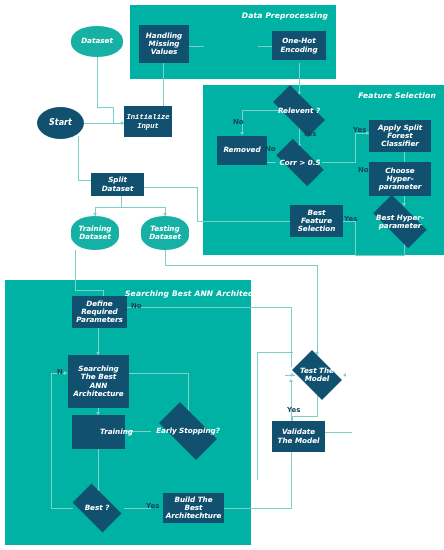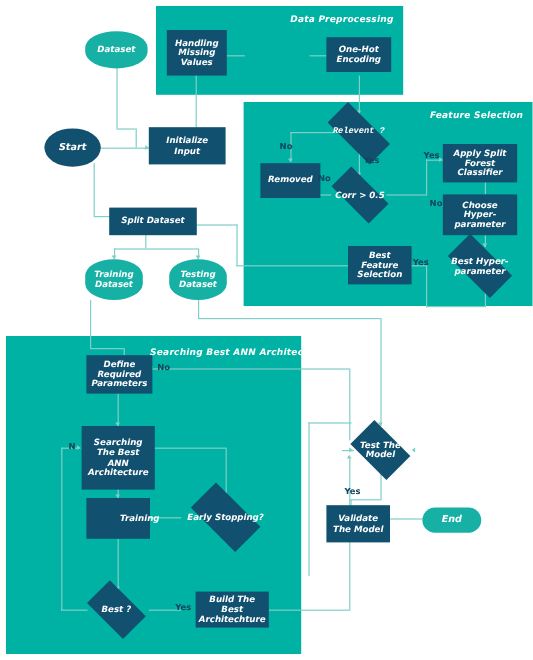--- a/index.html
+++ b/index.html
@@ -181,28 +181,28 @@
 
   <div class="ln h" style="left:325px;top:432px;width:27px;"></div>
 
   <div class="ln v" style="left:257px;top:352px;height:128px;"></div>
   <div class="ln h" style="left:257px;top:352px;width:36px;"></div>
 
   <div class="node ellipse" style="left:37px;top:107px;width:47px;height:32px;">Start</div>
 
   <div class="node cyl" style="left:71px;top:26px;width:52px;height:31px;">Dataset</div>
 
-  <div class="node box" style="left:124px;top:106px;width:64px;height:31px;">Initialize Input</div>
+  <div class="node box" style="left:124px;top:106px;width:48px;height:31px;font-family:Liberation Mono, monospace;">Initialize Input</div>
 
   <div class="node box" style="left:139px;top:25px;width:50px;height:38px;">Handling Missing Values</div>
 
 
   <div class="node box" style="left:272px;top:31px;width:54px;height:29px;">One-Hot Encoding</div>
 
-  <div class="node diamond" style="left:264px;top:94px;width:70px;height:34px;font-family:Liberation Mono, monospace;">
+  <div class="node diamond" style="left:264px;top:94px;width:70px;height:34px;">
     <div class="dshape"></div>
     <div class="dtext">Relevent ?</div>
   </div>
 
   <div class="node box" style="left:217px;top:136px;width:50px;height:29px;">Removed</div>
 
   <div class="node diamond" style="left:269px;top:146px;width:62px;height:33px;">
     <div class="dshape"></div>
     <div class="dtext">Corr &gt; 0.5</div>
   </div>
@@ -211,21 +211,21 @@
 
   <div class="node box" style="left:369px;top:162px;width:62px;height:34px;">Choose Hyper-parameter</div>
 
   <div class="node diamond" style="left:365px;top:203px;width:70px;height:37px;">
     <div class="dshape"></div>
     <div class="dtext">Best Hyper-parameter</div>
   </div>
 
   <div class="node box" style="left:290px;top:205px;width:53px;height:32px;">Best Feature Selection</div>
 
-  <div class="node box" style="left:91px;top:173px;width:73px;height:23px;">Split Dataset</div>
+  <div class="node box" style="left:91px;top:173px;width:53px;height:23px;">Split Dataset</div>
 
   <div class="node cyl" style="left:71px;top:216px;width:48px;height:34px;">Training Dataset</div>
 
   <div class="node cyl" style="left:141px;top:216px;width:48px;height:34px;">Testing Dataset</div>
 
   <div class="node box" style="left:72px;top:296px;width:55px;height:32px;">Define Required Parameters</div>
 
   <div class="node box" style="left:68px;top:355px;width:61px;height:53px;">Searching The Best ANN Architecture</div>
 
   <div class="node box" style="left:72px;top:415px;width:53px;height:34px;padding-left:39px;">Training</div>
@@ -242,21 +242,20 @@
 
   <div class="node box" style="left:163px;top:493px;width:61px;height:30px;">Build The Best Architechture</div>
 
   <div class="node diamond" style="left:287px;top:355px;width:60px;height:40px;">
     <div class="dshape"></div>
     <div class="dtext">Test The Model</div>
   </div>
 
   <div class="node box" style="left:272px;top:421px;width:53px;height:31px;">Validate The Model</div>
 
-  <div class="node pill" style="left:352px;top:423px;width:49px;height:21px;">End</div>
 
   <div class="elabel" style="left:233px;top:118px;">No</div>
   <div class="elabel" style="left:303px;top:130px;">Yes</div>
   <div class="elabel" style="left:265px;top:145px;">No</div>
   <div class="elabel" style="left:353px;top:126px;">Yes</div>
   <div class="elabel" style="left:358px;top:166px;">No</div>
   <div class="elabel" style="left:344px;top:215px;">Yes</div>
   <div class="elabel" style="left:131px;top:302px;">No</div>
   <div class="elabel" style="left:57px;top:368px;">N</div>
   <div class="elabel" style="left:146px;top:502px;">Yes</div>

